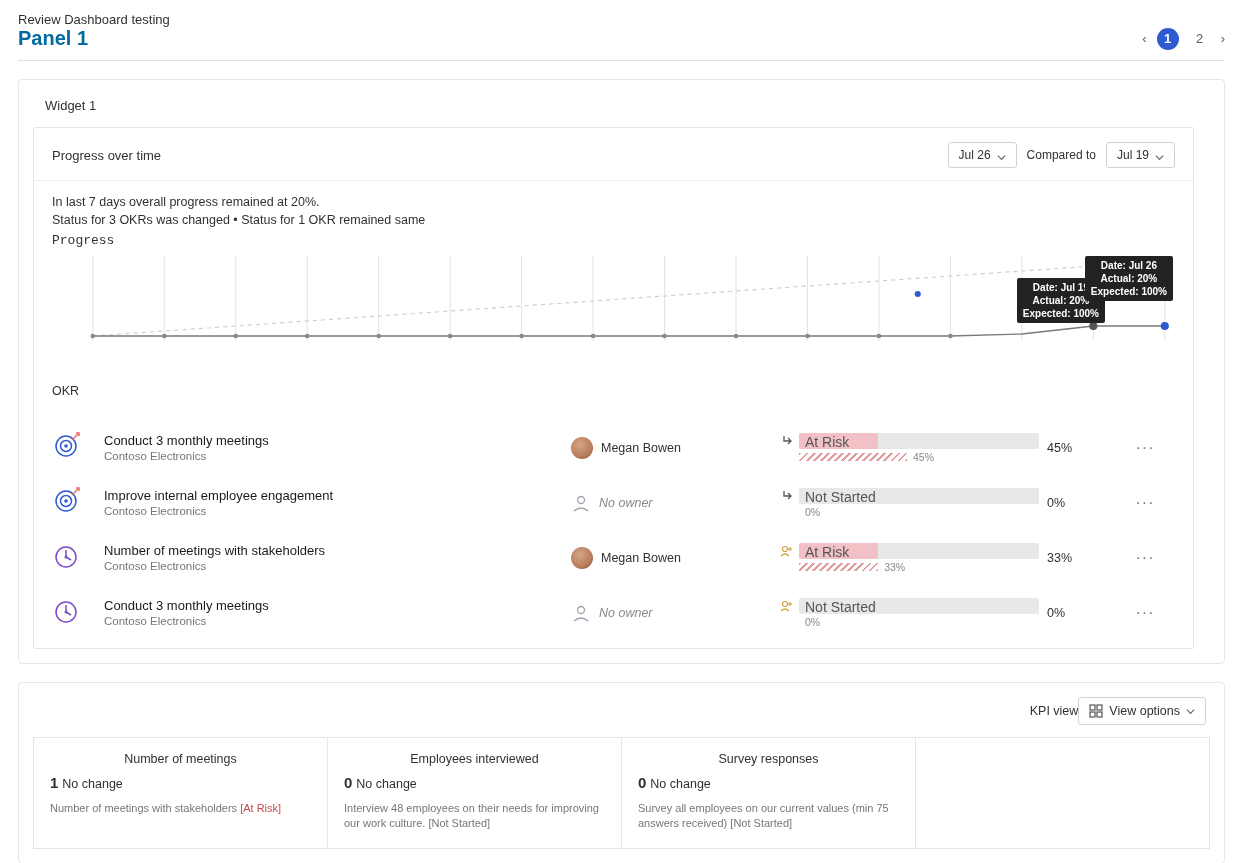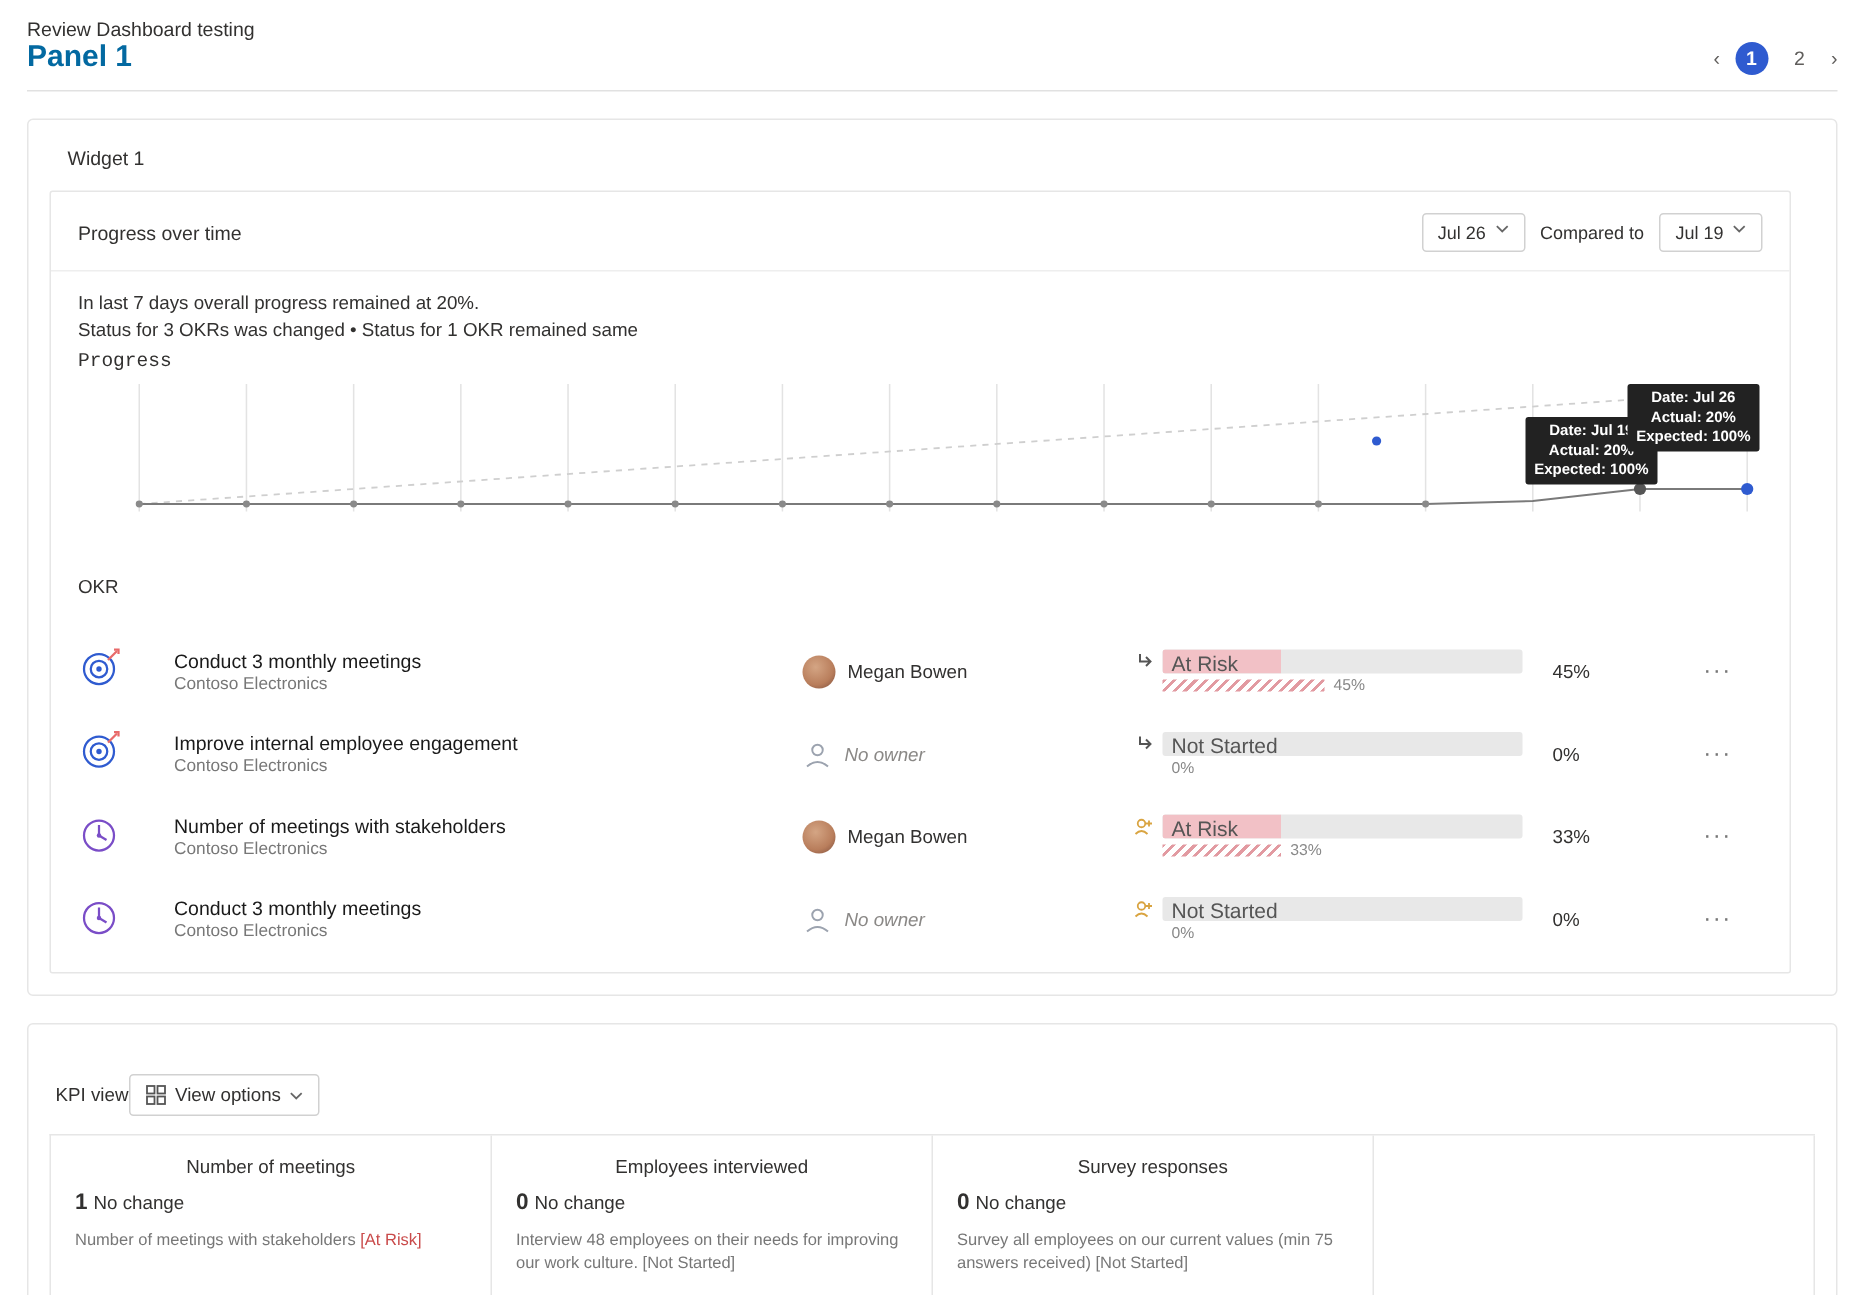--- a/index.html
+++ b/index.html
@@ -17,53 +17,53 @@
   .pager { display: flex; align-items: center; gap: 10px; font-size: 13px; color: #605e5c; }
   .pager .arrow, .pager .pg { cursor: pointer; }
   .pager .pg { width: 22px; height: 22px; border-radius: 50%; display: flex; align-items: center; justify-content: center; }
   .pager .pg.active { background: #2f5bd0; color: #fff; font-weight: 600; }
   .outer { border: 1px solid #e6e6e6; border-radius: 4px; padding: 18px 16px 0 0; margin-bottom: 18px; }
   .widget-title { font-size: 13px; font-weight: 400; padding: 0 26px 14px 26px; }
   .inner-card { border: 1px solid #e6e6e6; border-top: 1px solid #e6e6e6; margin: 0 14px 14px 14px; border-radius: 2px; }
   .card-head { display: flex; justify-content: space-between; align-items: center; padding: 14px 18px 12px 18px; border-bottom: 1px solid #eee; }
   .card-head-left { font-size: 13px; }
   .card-head-right { display: flex; align-items: center; gap: 10px; font-size: 12px; color: #323130; }
-  .dd { border: 1px solid #d1d1d1; border-radius: 3px; padding: 5px 10px; display: flex; align-items: flex-start; gap: 6px; cursor: pointer; background: #fff; }
+  .dd { border: 1px solid #d1d1d1; border-radius: 3px; padding: 5px 10px; display: flex; align-items: flex-end; gap: 6px; cursor: pointer; background: #fff; }
   .chev { width: 9px; height: 9px; }
   .card-body { padding: 14px 18px 18px 18px; }
   .info-line { font-size: 12.5px; color: #323130; margin-bottom: 4px; }
   .sub-label { font-size: 13px; margin: 6px 0 8px 0; font-family: Liberation Mono, monospace; }
   .chart-wrap { position: relative; height: 110px; margin-top: 6px; }
   .chart-wrap svg { display: block; }
   .tooltip { position: absolute; background: #222; color: #fff; font-size: 10px; font-weight: 700; padding: 3px 6px; border-radius: 2px; line-height: 1.3; text-align: center; white-space: nowrap; }
   .tt1 { top: 22px; right: 70px; }
   .tt2 { top: 0px; right: 2px; }
   .okr-label { font-size: 12.5px; padding: 18px 0 4px 0; }
   .okr-list { padding: 0 0 8px 0; }
-  .okr-row { display: grid; grid-template-columns: 44px 1fr 200px 260px 60px 60px; align-items: center; gap: 20px; padding: 12px 18px; }
+  .okr-row { display: grid; grid-template-columns: 44px 1fr 200px 260px 60px 60px; align-items: center; gap: 8px; padding: 12px 18px; }
   .okr-row + .okr-row { border-top: none; }
   .okr-icon { width: 28px; height: 28px; }
   .okr-main .t { font-size: 13px; color: #1a1a1a; margin-bottom: 2px; }
   .okr-main .s { font-size: 11.5px; color: #777; }
   .owner { display: flex; align-items: center; gap: 8px; font-size: 12.5px; }
   .owner.none { color: #8a8886; font-style: italic; }
   .avatar { width: 22px; height: 22px; border-radius: 50%; background: radial-gradient(circle at 40% 35%, #d4a584 0%, #b97e5c 60%, #7a4b3a 100%); }
   .progcell { position: relative; }
   .prog-top { display: flex; align-items: center; gap: 6px; }
   .prog-top .ico { width: 14px; height: 14px; flex-shrink: 0; }
   .progbar { flex: 1; height: 16px; background: #e8e8e8; position: relative; border-radius: 2px; overflow: hidden; }
   .progbar .fill { height: 100%; background: #f5c2c7; }
   .progbar .label { position: absolute; left: 6px; top: 1px; font-size: 14px; color: #555; }
   .prog-sub { display: flex; align-items: center; gap: 6px; margin-top: 2px; margin-left: 20px; }
   .hatch { height: 8px; background-image: repeating-linear-gradient(-45deg, #e29aa1 0, #e29aa1 2px, transparent 2px, transparent 5px); }
   .prog-sub .pct { font-size: 10.5px; color: #888; }
   .pct-main { font-size: 12.5px; text-align: left; }
   .more { font-size: 16px; color: #777; text-align: center; cursor: pointer; letter-spacing: 1px; }
   .kpi-outer { border: 1px solid #e6e6e6; border-radius: 4px; padding: 14px; }
-  .kpi-head { display: flex; justify-content: flex-start; align-items: center; padding: 0 4px 12px 4px; margin-top: 19px; }
+  .kpi-head { display: flex; justify-content: flex-end; align-items: center; padding: 0 4px 12px 4px; }
   .kpi-title { font-size: 12.5px; }
   .view-opts { border: 1px solid #d1d1d1; border-radius: 3px; padding: 6px 10px; display: flex; align-items: center; gap: 6px; cursor: pointer; font-size: 12.5px; }
   .grid-ico { width: 14px; height: 14px; }
   .kpi-grid { display: grid; grid-template-columns: repeat(4, 1fr); border: 1px solid #e6e6e6; border-right: none; }
   .kpi-card { border-right: 1px solid #e6e6e6; padding: 14px 16px; min-height: 110px; }
   .kpi-card.empty { border-right: 1px solid #e6e6e6; }
   .kpi-card .t { font-size: 12.5px; margin-bottom: 8px; text-align: center; }
   .kpi-card .v { font-size: 12.5px; margin-bottom: 10px; }
   .kpi-card .v strong { font-size: 15px; font-weight: 600; margin-right: 4px; }
   .kpi-card .d { font-size: 11px; color: #777; line-height: 1.4; }

